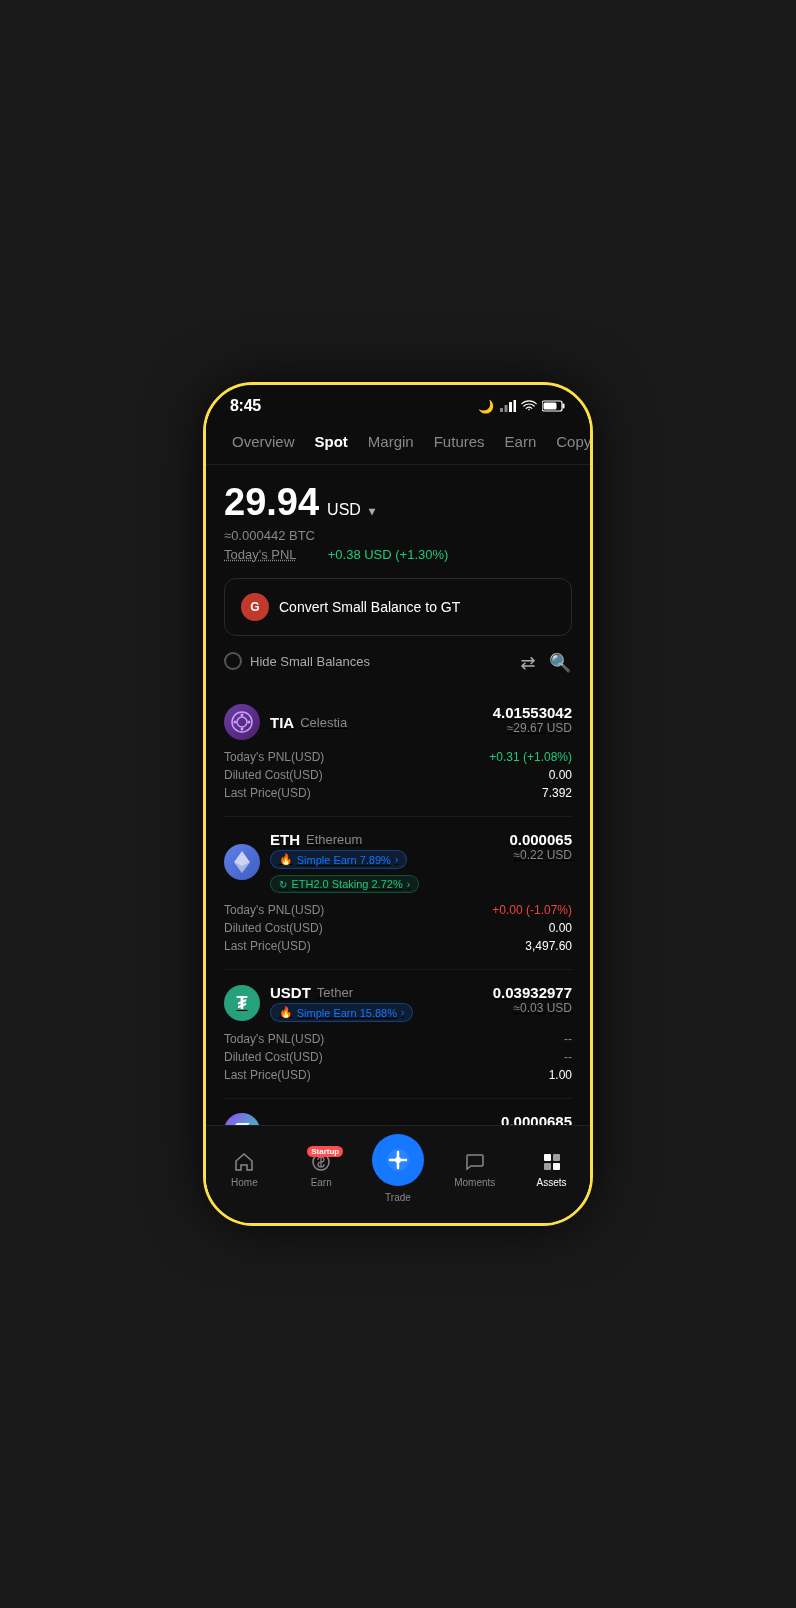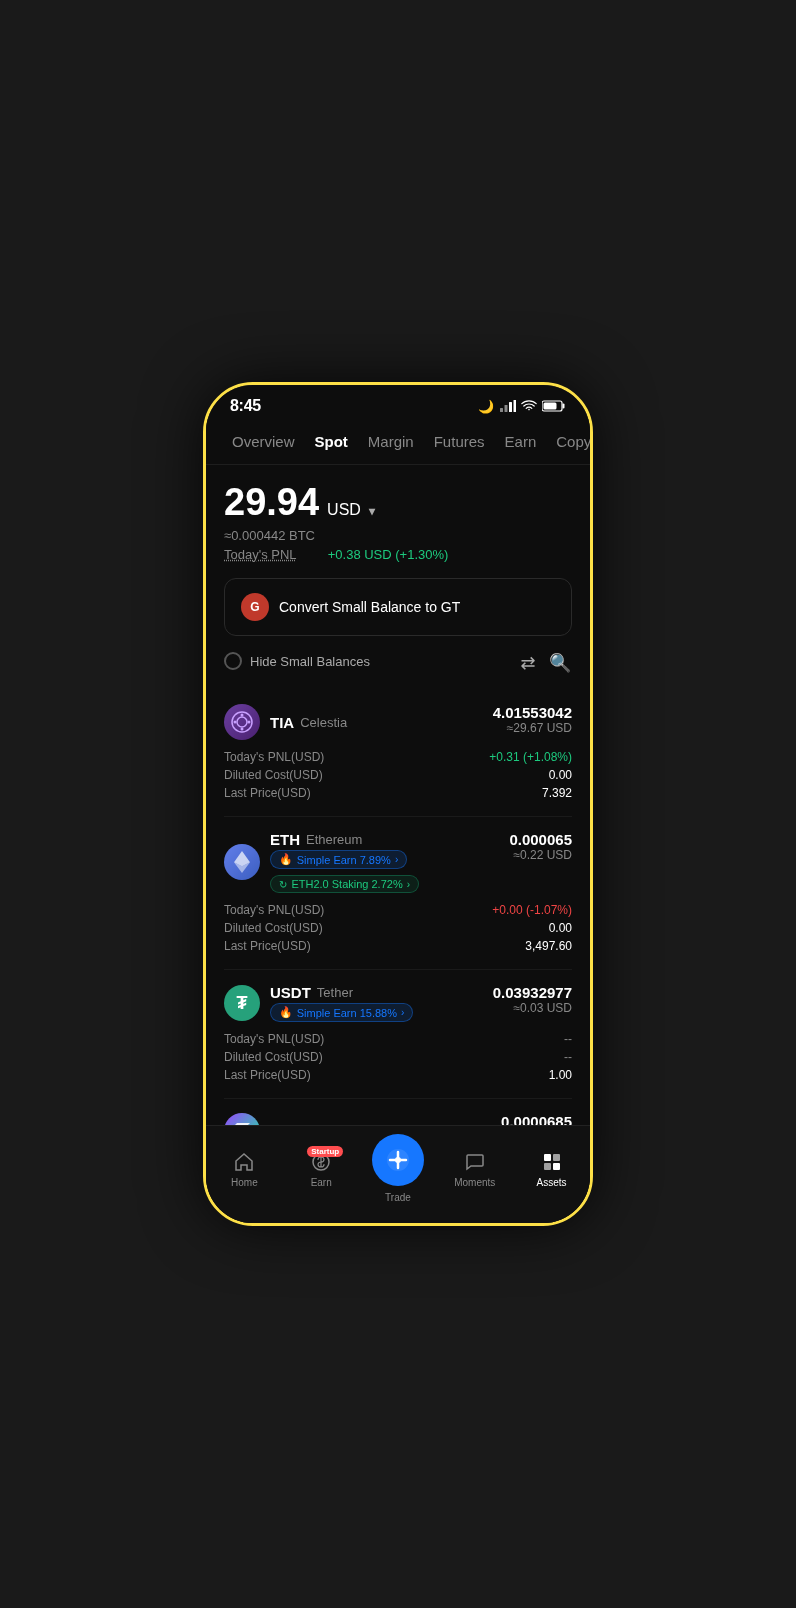--- a/index.html
+++ b/index.html
@@ -232,20 +232,21 @@
     
     .token-item {
       padding: 14px 0;
       border-bottom: 1px solid #1a1a1a;
     }
     .token-header {
       display: flex;
       justify-content: space-between;
       align-items: flex-start;
       margin-bottom: 4px;
+      text-decoration: underline;
     }
     .token-info {
       display: flex;
       align-items: center;
       gap: 10px;
     }
     .token-icon {
       width: 36px;
       height: 36px;
       border-radius: 50%;

